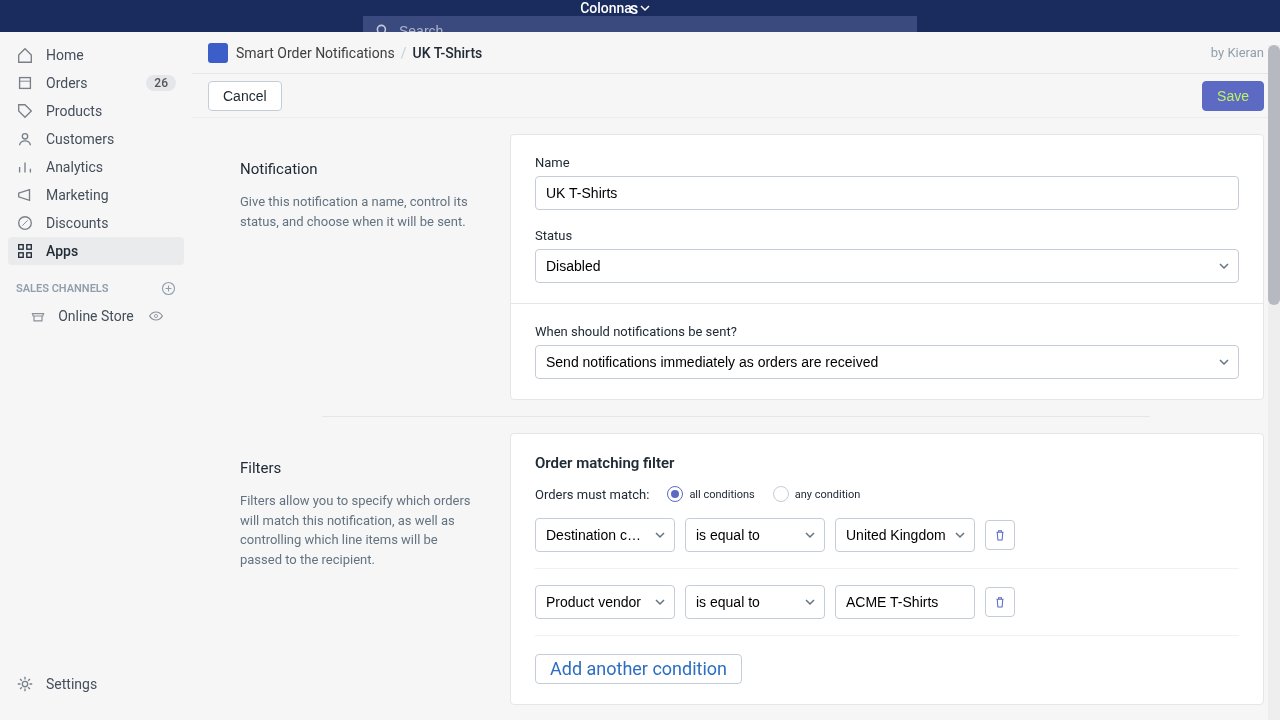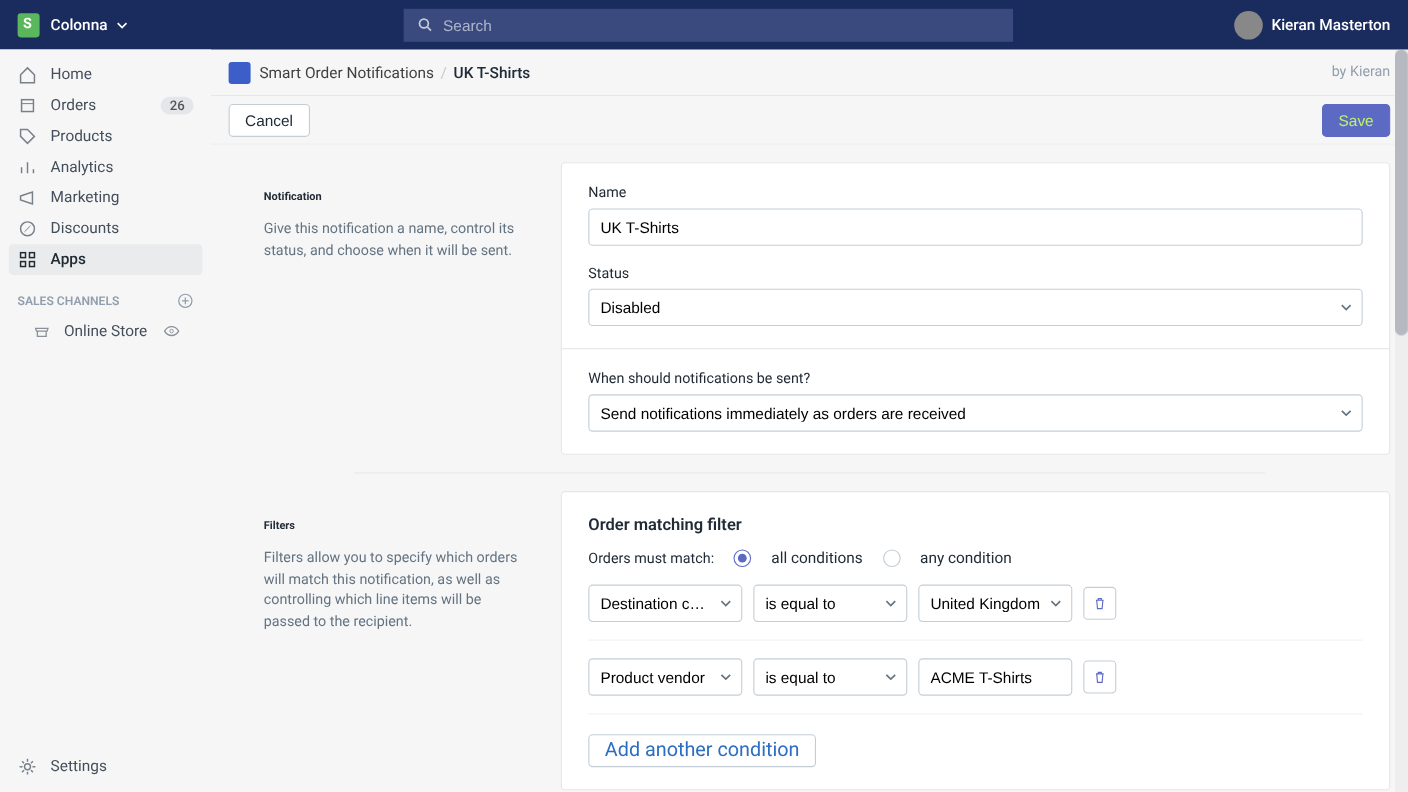--- a/index.html
+++ b/index.html
@@ -1,17 +1,17 @@
 <!DOCTYPE html>
 <html><head>
 <meta charset="utf-8">
 <style>
 * { box-sizing: border-box; margin: 0; padding: 0; }
 body { font-family: -apple-system, BlinkMacSystemFont, "Segoe UI", Roboto, sans-serif; background: #f6f6f7; color: #212b36; font-size: 14px; overflow: hidden; }
-.topbar { height: 45px; background: #1a2b5e; display: flex; align-items: center; padding: 0 16px; color: #fff; }
+.topbar { height: 32px; background: #1a2b5e; display: flex; align-items: center; padding: 0 16px; color: #fff; flex-direction: column; }
 .logo { width: 20px; height: 22px; background: #5bb75b; border-radius: 3px; margin-right: 10px; position: relative; }
 .logo::before { content: "S"; color: #fff; font-weight: bold; position: absolute; left: 5px; top: 2px; font-size: 13px; }
 .store-switcher { display: flex; align-items: center; cursor: pointer; font-weight: 500; padding-right: 50px; }
 .store-switcher svg { margin-left: 8px; width: 10px; height: 10px; }
 .search-wrap { flex: 1; display: flex; justify-content: center; }
 .search { width: 554px; height: 30px; background: #3a4a7e; border-radius: 0; display: flex; align-items: center; padding: 0 12px; }
 .search svg { width: 16px; height: 16px; opacity: 0.7; margin-right: 8px; }
 .search input { background: none; border: none; color: #fff; flex: 1; outline: none; font-size: 14px; }
 .search input::placeholder { color: #aeb4c9; }
 .user { display: flex; align-items: center; cursor: pointer; }
@@ -35,36 +35,36 @@
 .crumb-sep { color: #c4cdd5; margin: 0 6px; }
 .crumb-cur { font-weight: 500; }
 .by-default { margin-left: auto; color: #919eab; font-size: 13px; }
 .actionbar { height: 44px; display: flex; align-items: center; padding: 0 16px; background: #f6f6f7; border-bottom: 1px solid #eceded; }
 .btn { height: 30px; padding: 0 14px; border-radius: 4px; border: 1px solid #c4cdd5; background: #fff; cursor: pointer; font-size: 14px; color: #212b36; }
 .btn-primary { background: #5c6ac4; border-color: #5c6ac4; color: #bef264; margin-left: auto; }
 .content { padding: 16px; max-width: 1144px; margin: 0 auto; }
 .section { display: flex; background: transparent; }
 .divider { border-top: 1px solid #e4e6e9; margin: 16px 0; max-width: 828px; margin-left: auto; margin-right: auto; width: 828px; }
 .sec-info { width: 302px; padding: 26px 32px 0 32px; }
-.sec-title { font-weight: 700; font-size: 10px; margin-bottom: 14px; }
+.sec-title { font-weight: 400; font-size: 15px; margin-bottom: 14px; }
 .sec-desc { color: #637381; line-height: 1.5; font-size: 13px; }
 .sec-body { flex: 1; }
 .card { background: #fff; border: 1px solid #e4e6e9; border-radius: 4px; overflow: hidden; }
 .card-pad { padding: 20px 24px; }
 .card-sep { border-top: 1px solid #e4e6e9; }
 .label { font-size: 13px; margin-bottom: 6px; display: block; color: #212b36; }
 .input, .select { width: 100%; height: 34px; border: 1px solid #c4cdd5; border-radius: 4px; padding: 0 10px; font-size: 14px; background: #fff; }
 .select-wrap { position: relative; }
 .select-wrap svg { position: absolute; right: 10px; top: 12px; width: 10px; height: 10px; pointer-events: none; color: #637381; }
 .select { appearance: none; -webkit-appearance: none; padding-right: 28px; white-space: nowrap; overflow: hidden; text-overflow: ellipsis; }
 .field { margin-bottom: 18px; }
 .field:last-child { margin-bottom: 0; }
 .card-h { font-weight: 600; font-size: 15px; margin-bottom: 14px; }
 .radio-row { display: flex; align-items: center; gap: 18px; }
-.radio-label { font-size: 14px; display: flex; align-items: center; gap: 18px; cursor: pointer; justify-content: flex-end; }
+.radio-label { font-size: 11px; display: flex; align-items: center; gap: 6px; cursor: pointer; justify-content: flex-end; }
 .radio { width: 16px; height: 16px; border-radius: 50%; border: 1px solid #c4cdd5; display: inline-block; position: relative; }
 .radio.checked { border-color: #5c6ac4; }
 .radio.checked::after { content: ""; width: 8px; height: 8px; background: #5c6ac4; border-radius: 50%; position: absolute; top: 3px; left: 3px; }
 .match-prompt { color: #212b36; font-size: 13px; }
 .cond-row { display: flex; gap: 10px; align-items: center; padding: 16px 0; border-bottom: 1px solid #f0f1f2; }
 .cond-row:first-of-type { padding-top: 22px; }
 .cond-field { flex: 1; }
 .cond-field.w1 { flex: 0 0 140px; }
 .cond-del { width: 30px; height: 30px; border: 1px solid #c4cdd5; border-radius: 4px; display: flex; align-items: center; justify-content: center; cursor: pointer; color: #5c6ac4; }
 .cond-del svg { width: 14px; height: 14px; }
@@ -115,20 +115,27 @@
         <span class="nav-badge">26</span>
       </div>
     <div class="nav-item">
         <svg viewBox="0 0 20 20">
           <path d="M3 3h7l7 7-7 7-7-7z" fill="none" stroke="currentColor" stroke-width="1.5"></path>
         </svg>
         <span>Products</span>
       </div>
     <div class="nav-item">
         <svg viewBox="0 0 20 20">
+          <circle cx="10" cy="7" r="3" fill="none" stroke="currentColor" stroke-width="1.5"></circle>
+          <path d="M4 17c0-3 3-5 6-5s6 2 6 5" fill="none" stroke="currentColor" stroke-width="1.5"></path>
+        </svg>
+        <span>Customers</span>
+      </div>
+    <div class="nav-item">
+        <svg viewBox="0 0 20 20">
           <path d="M4 16V10M10 16V5M16 16v-4" stroke="currentColor" stroke-width="1.5"></path>
         </svg>
         <span>Analytics</span>
       </div>
     <div class="nav-item">
         <svg viewBox="0 0 20 20">
           <path d="M3 8l12-4v12L3 12z" fill="none" stroke="currentColor" stroke-width="1.5"></path>
         </svg>
         <span>Marketing</span>
       </div>

